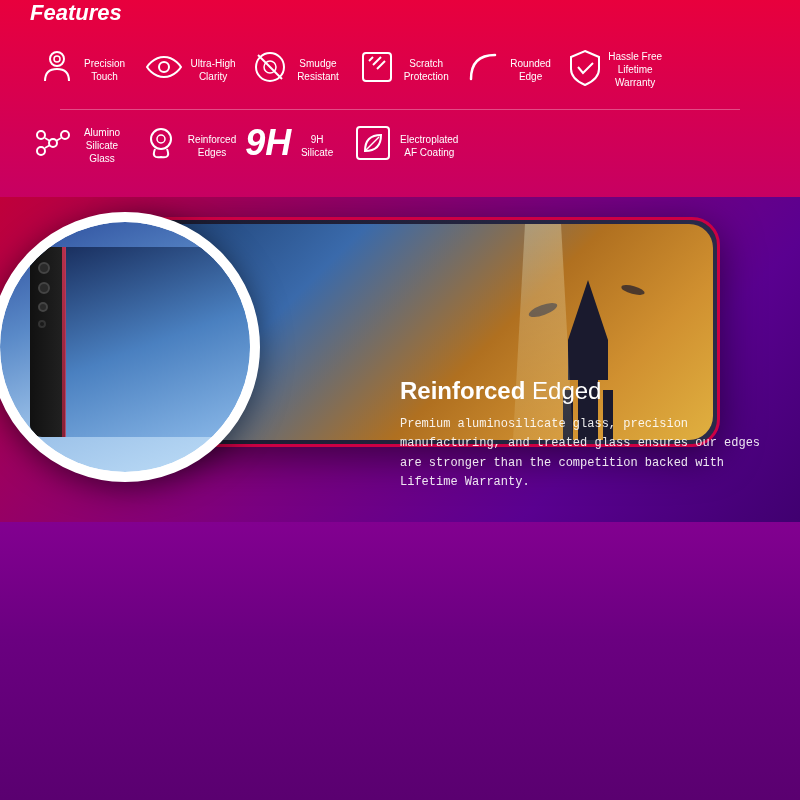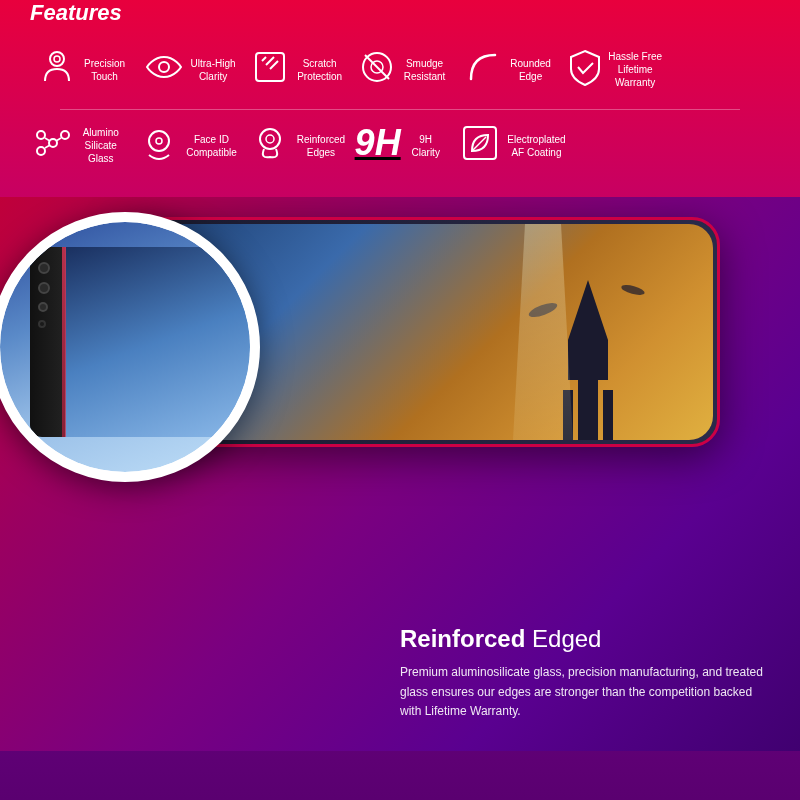--- a/index.html
+++ b/index.html
@@ -44,21 +44,20 @@
       text-align: center;
     }
 
     .feature-icon {
       width: 54px;
       height: 54px;
       display: flex;
       align-items: center;
       justify-content: center;
       margin-bottom: 5px;
-      text-decoration: underline;
     }
 
     .feature-icon svg {
       width: 44px;
       height: 44px;
       fill: none;
       stroke: white;
       stroke-width: 2;
     }
 
@@ -74,21 +73,21 @@
       width: calc(100% - 60px);
       margin: 6px 30px;
       height: 1px;
       background: rgba(255,255,255,0.3);
     }
 
     
     .bottom-section {
       position: relative;
       width: 100%;
-      height: 554px;
+      height: 325px;
       overflow: hidden;
     }
 
     .text-title {
       font-size: 22px;
       font-weight: 900;
       color: white;
       margin-bottom: 10px;
     }
 
@@ -97,20 +96,21 @@
     }
 
     .text-title span.normal {
       font-weight: 400;
     }
 
     .text-description {
       font-size: 12px;
       color: rgba(255,255,255,0.9);
       line-height: 1.6;
+      font-family: Liberation Mono, monospace;
     }
 
     
     .icon-9h {
       font-size: 36px;
       font-weight: 900;
       color: white;
       font-style: italic;
       line-height: 1;
     }
@@ -141,38 +141,38 @@
               <path d="M5 22c0 0 6-10 17-10s17 10 17 10s-6 10-17 10S5 22 5 22z" stroke="white" stroke-width="2" fill="none"></path>
               <circle cx="22" cy="22" r="5" stroke="white" stroke-width="2" fill="none"></circle>
             </svg>
         </div>
         <div class="feature-label">Ultra-High<br>Clarity</div>
       </div>
 
       <div class="feature-item">
         <div class="feature-icon">
           <svg viewBox="0 0 44 44">
+              <circle cx="22" cy="22" r="14" stroke="white" stroke-width="2" fill="none"></circle>
+              <line x1="10" y1="10" x2="34" y2="34" stroke="white" stroke-width="2"></line>
+              <circle cx="22" cy="22" r="6" stroke="white" stroke-width="1.5" fill="none"></circle>
+            </svg>
+        </div>
+        <div class="feature-label">Smudge<br>Resistant</div>
+      </div>
+
+      <div class="feature-item">
+        <div class="feature-icon">
+          <svg viewBox="0 0 44 44">
               <rect x="8" y="8" width="28" height="28" rx="3" stroke="white" stroke-width="2" fill="none"></rect>
               <line x1="14" y1="16" x2="18" y2="12" stroke="white" stroke-width="2"></line>
               <line x1="18" y1="20" x2="26" y2="12" stroke="white" stroke-width="2"></line>
               <line x1="22" y1="24" x2="30" y2="16" stroke="white" stroke-width="2"></line>
             </svg>
         </div>
         <div class="feature-label">Scratch<br>Protection</div>
-      </div>
-
-      <div class="feature-item">
-        <div class="feature-icon">
-          <svg viewBox="0 0 44 44">
-              <circle cx="22" cy="22" r="14" stroke="white" stroke-width="2" fill="none"></circle>
-              <line x1="10" y1="10" x2="34" y2="34" stroke="white" stroke-width="2"></line>
-              <circle cx="22" cy="22" r="6" stroke="white" stroke-width="1.5" fill="none"></circle>
-            </svg>
-        </div>
-        <div class="feature-label">Smudge<br>Resistant</div>
       </div>
 
       <div class="feature-item">
         <div class="feature-icon">
           <svg viewBox="0 0 44 44">
               <path d="M10 34 Q10 10 34 10" stroke="white" stroke-width="2.5" fill="none" stroke-linecap="round"></path>
             </svg>
         </div>
         <div class="feature-label">Rounded<br>Edge</div>
       </div>
@@ -202,47 +202,37 @@
               <circle cx="34" cy="14" r="4" stroke="white" stroke-width="2" fill="none"></circle>
               <circle cx="10" cy="30" r="4" stroke="white" stroke-width="2" fill="none"></circle>
               <line x1="14" y1="17" x2="19" y2="20" stroke="white" stroke-width="1.5"></line>
               <line x1="30" y1="17" x2="25" y2="20" stroke="white" stroke-width="1.5"></line>
               <line x1="14" y1="27" x2="19" y2="24" stroke="white" stroke-width="1.5"></line>
             </svg>
         </div>
         <div class="feature-label">Alumino<br>Silicate Glass</div>
       </div>
 
-      <div class="feature-item">
-        <div class="feature-icon">
-          <svg viewBox="0 0 44 44">
-              <circle cx="22" cy="20" r="10" stroke="white" stroke-width="2" fill="none"></circle>
-              <circle cx="22" cy="20" r="3" stroke="white" stroke-width="1.5" fill="none"></circle>
-              <path d="M12 34 Q22 42 32 34" stroke="white" stroke-width="2" fill="none"></path>
-            </svg>
-        </div>
-        <div class="feature-label">Face ID<br>Compatible</div>
-      </div>
 
       <div class="feature-item">
         <div class="feature-icon">
           <svg viewBox="0 0 44 44">
               <circle cx="22" cy="18" r="10" stroke="white" stroke-width="2" fill="none"></circle>
               <path d="M16 28 Q12 38 22 36 Q32 38 28 28" stroke="white" stroke-width="2" fill="none"></path>
               <circle cx="22" cy="18" r="4" stroke="white" stroke-width="1.5" fill="none"></circle>
             </svg>
         </div>
         <div class="feature-label">Reinforced<br>Edges</div>
       </div>
 
       <div class="feature-item">
         <div class="feature-icon">
           <div class="icon-9h">9H</div>
         </div>
-        <div class="feature-label">9H Clarity</div>
+        <div class="feature-label">9H Silicate</div>
       </div>
 
 
       <div class="feature-item">
         <div class="feature-icon">
           <svg viewBox="0 0 44 44">
               <rect x="6" y="6" width="32" height="32" rx="3" stroke="white" stroke-width="2" fill="none"></rect>
               <path d="M14 30 Q14 14 30 14 Q30 30 14 30 Z" stroke="white" stroke-width="2" fill="none"></path>
               <line x1="14" y1="30" x2="28" y2="16" stroke="white" stroke-width="1.5"></line>
             </svg>

